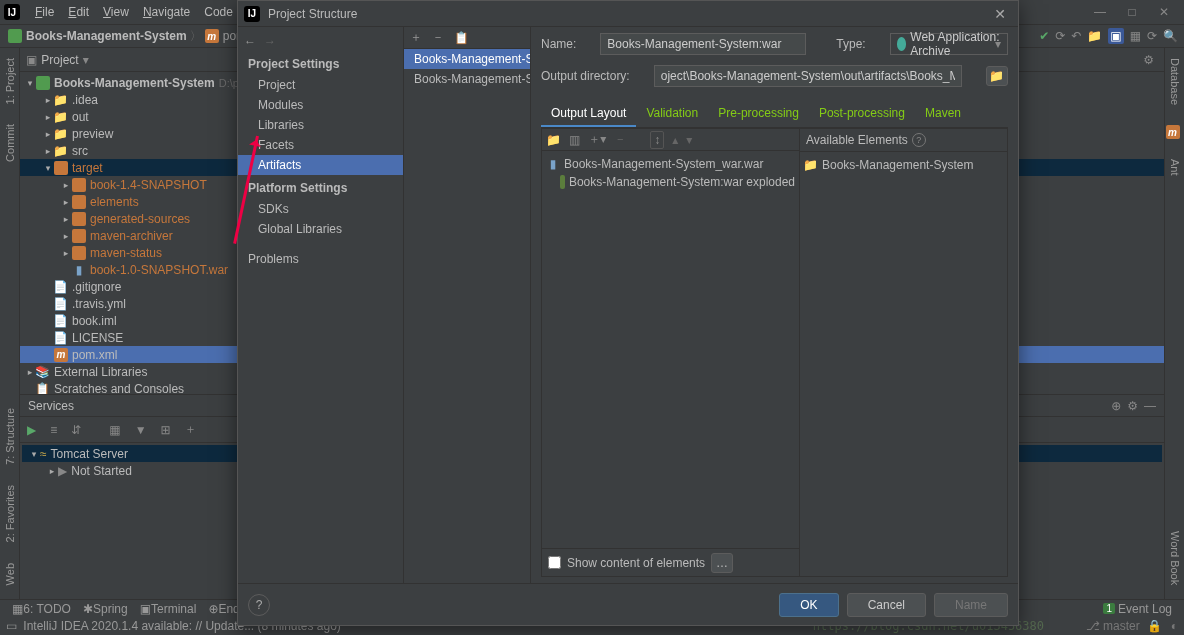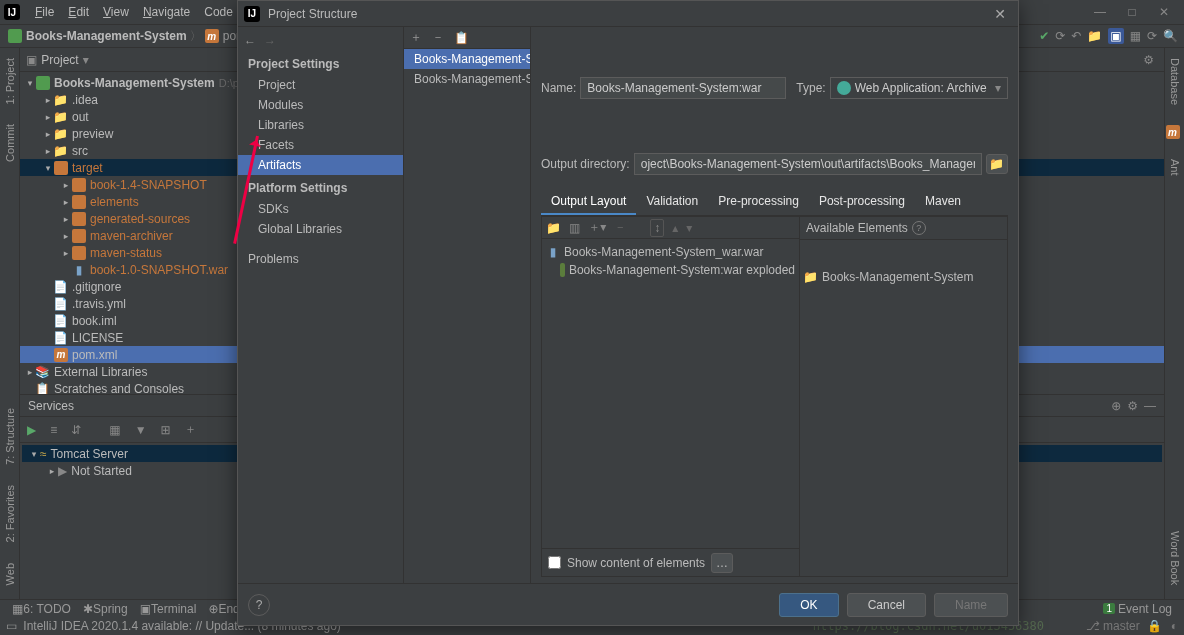--- a/index.html
+++ b/index.html
@@ -67,38 +67,38 @@
 .dlg-nav-section { font-weight:bold; padding:6px 10px 4px; color:#bbb; }
 .dlg-nav-item { padding:3px 10px 3px 20px; cursor:pointer; }
 .dlg-nav-item.active { background:#4b6eaf; color:#fff; }
 .dlg-mid { width:127px; background:#3c3f41; border-right:1px solid #323232; }
 .dlg-mid-toolbar { height:22px; display:flex; align-items:center; padding:0 6px; gap:10px; color:#999; border-bottom:1px solid #323232; }
 .dlg-mid-toolbar span { cursor:pointer; }
 .dlg-mid-item { padding:3px 6px; display:flex; align-items:center; cursor:pointer; white-space:nowrap; overflow:hidden; }
 .dlg-mid-item.sel { background:#4b6eaf; color:#fff; }
 .art-icon { width:14px; height:14px; margin-right:4px; background:#5b7d3c; border-radius:2px; display:inline-block; }
 .dlg-right { flex:1; display:flex; flex-direction:column; padding:6px 10px; position:relative; }
-.form-row { display:flex; align-items:center; margin-bottom:10px; gap:4px;margin-top:44px; }
+.form-row { display:flex; align-items:center; margin-bottom:10px; gap:24px; }
 .form-row label { white-space:nowrap; }
 .txtinput { background:#45494a; border:1px solid #5c5c5c; color:#ccc; padding:3px 6px; height:22px; }
 .combo { background:#3c3f41; border:1px solid #5c5c5c; color:#ccc; padding:3px 6px; height:22px; display:flex; align-items:center; position:relative; }
 .combo .web-ic { width:14px; height:14px; background:#4a9; border-radius:50%; margin-right:4px; display:inline-block; }
 .combo .dd { position:absolute; right:6px; color:#888; }
 .chk { display:flex; align-items:center; gap:5px; }
 .chk input { width:13px; height:13px; }
 .dlg-tabs { display:flex; border-bottom:1px solid #323232; margin-top:4px; }
-.dlg-tab { padding:5px 10px; cursor:pointer; color:#e5e5e5; }
+.dlg-tab { padding:5px 10px; cursor:pointer; color:#84cc16; }
 .dlg-tab.active { border-bottom:2px solid #4a88c7; color:#fff; }
 .dlg-layout { flex:1; display:flex; border:1px solid #323232; margin-top:0; }
 .layout-left { width:258px; border-right:1px solid #323232; display:flex; flex-direction:column; }
 .layout-toolbar { height:22px; display:flex; align-items:center; padding:0 4px; gap:8px; border-bottom:1px solid #323232; color:#888; }
 .layout-toolbar span { cursor:pointer; }
 .layout-tree { flex:1; padding:4px; }
 .layout-row { display:flex; align-items:center; padding:2px 0; white-space:nowrap; }
-.layout-right { flex:1; display:flex; flex-direction:column;gap:24px; }
+.layout-right { flex:1; display:flex; flex-direction:column; }
 .avail-header { padding:4px 6px; display:flex; align-items:center; gap:4px; border-bottom:1px solid #323232; }
 .help-ic { width:14px; height:14px; border:1px solid #777; border-radius:50%; display:inline-flex; align-items:center; justify-content:center; font-size:9px; color:#888; }
 .layout-footer { height:28px; border-top:1px solid #323232; display:flex; align-items:center; padding:0 6px; gap:6px; }
 .btn-sm { width:22px; height:20px; border:1px solid #5c5c5c; background:#4c5052; border-radius:3px; display:inline-flex; align-items:center; justify-content:center; }
 .dlg-footer { height:42px; border-top:1px solid #323232; display:flex; align-items:center; justify-content:flex-end; padding:0 10px; gap:8px; }
 .btn { height:24px; padding:0 20px; border:1px solid #5c5c5c; background:#4c5052; color:#ccc; border-radius:3px; cursor:pointer; }
 .btn.primary { background:#365880; border-color:#4c708c; color:#fff; }
 .btn.disabled { color:#777; }
 .dlg-help { position:absolute; left:10px; bottom:9px; width:22px; height:22px; border:1px solid #5c5c5c; border-radius:50%; display:flex; align-items:center; justify-content:center; color:#aaa; cursor:pointer; }
 .red-arrow { position:absolute; top:135px; left:18px; width:3px; height:110px; background:#e04; transform:rotate(12deg); transform-origin:top; pointer-events:none; }

